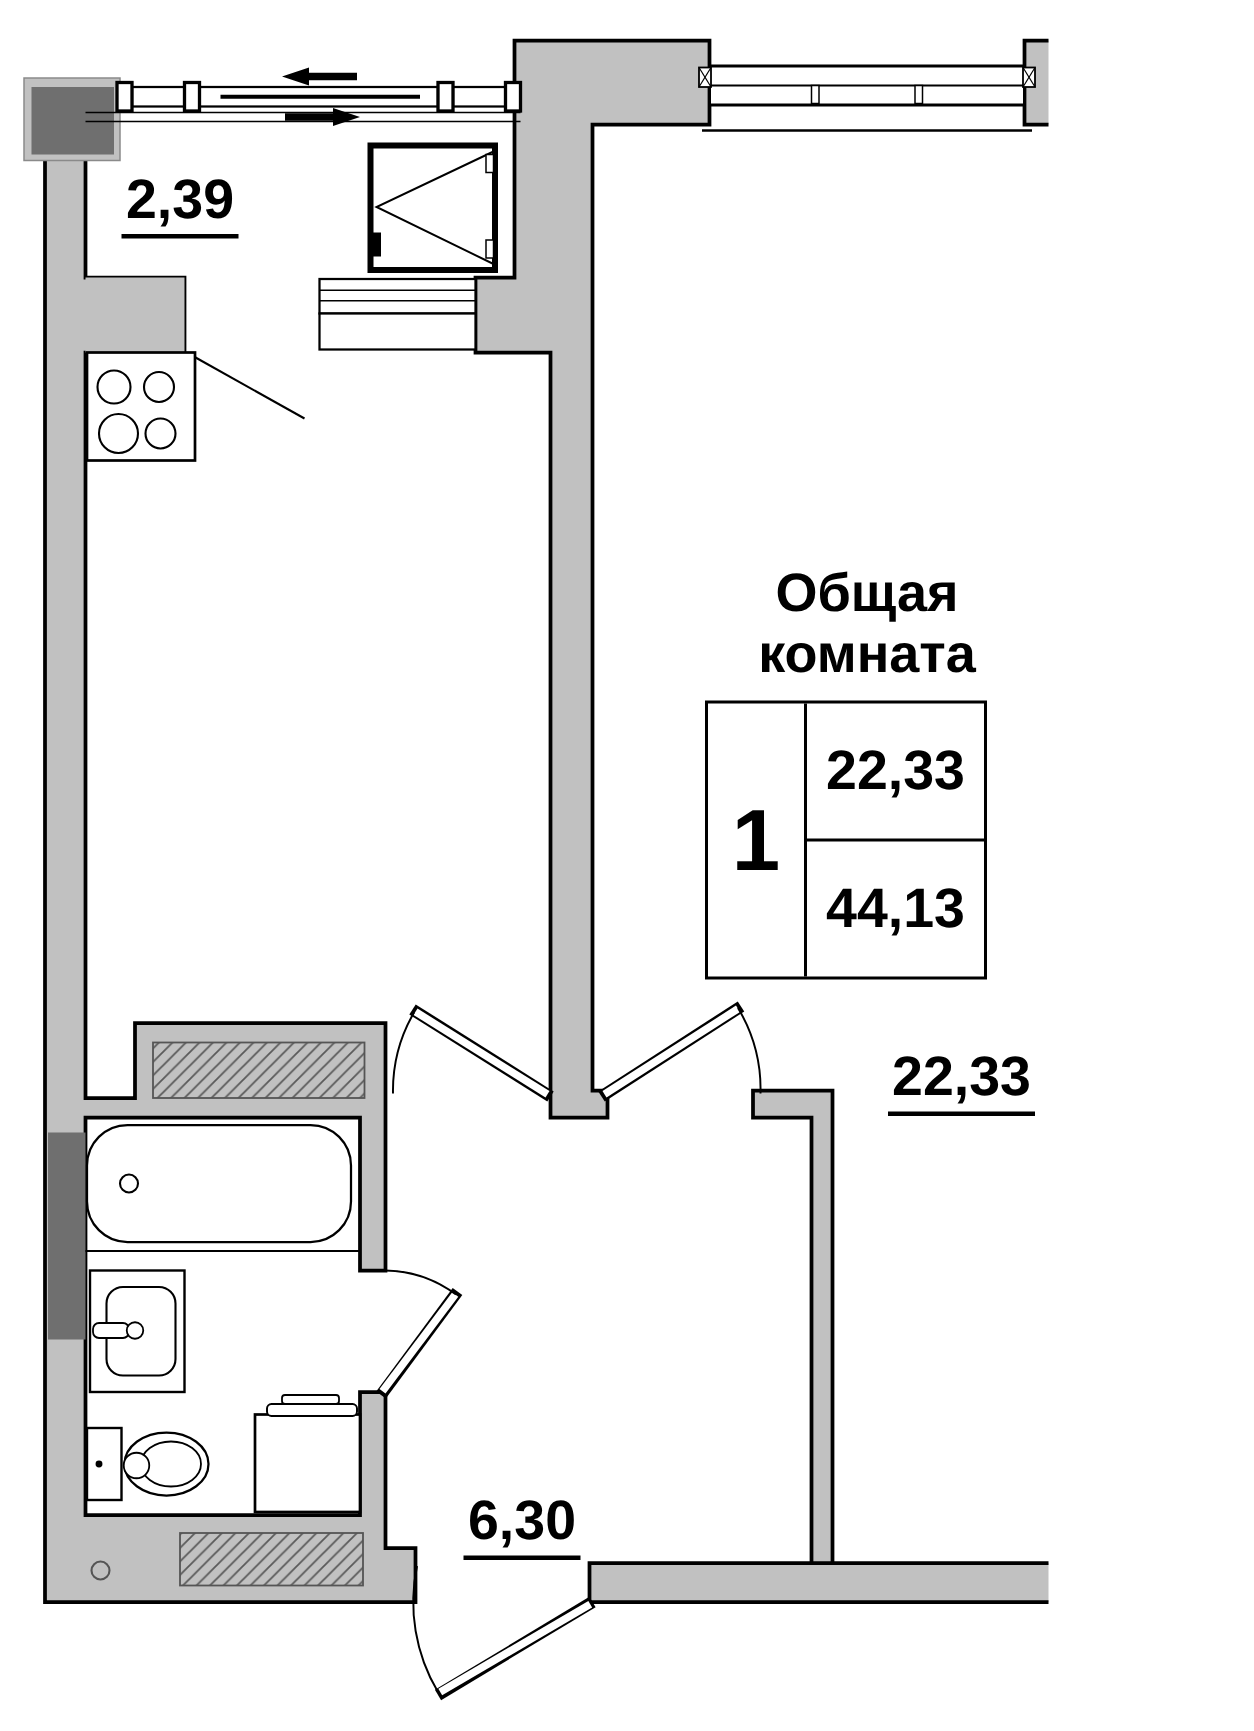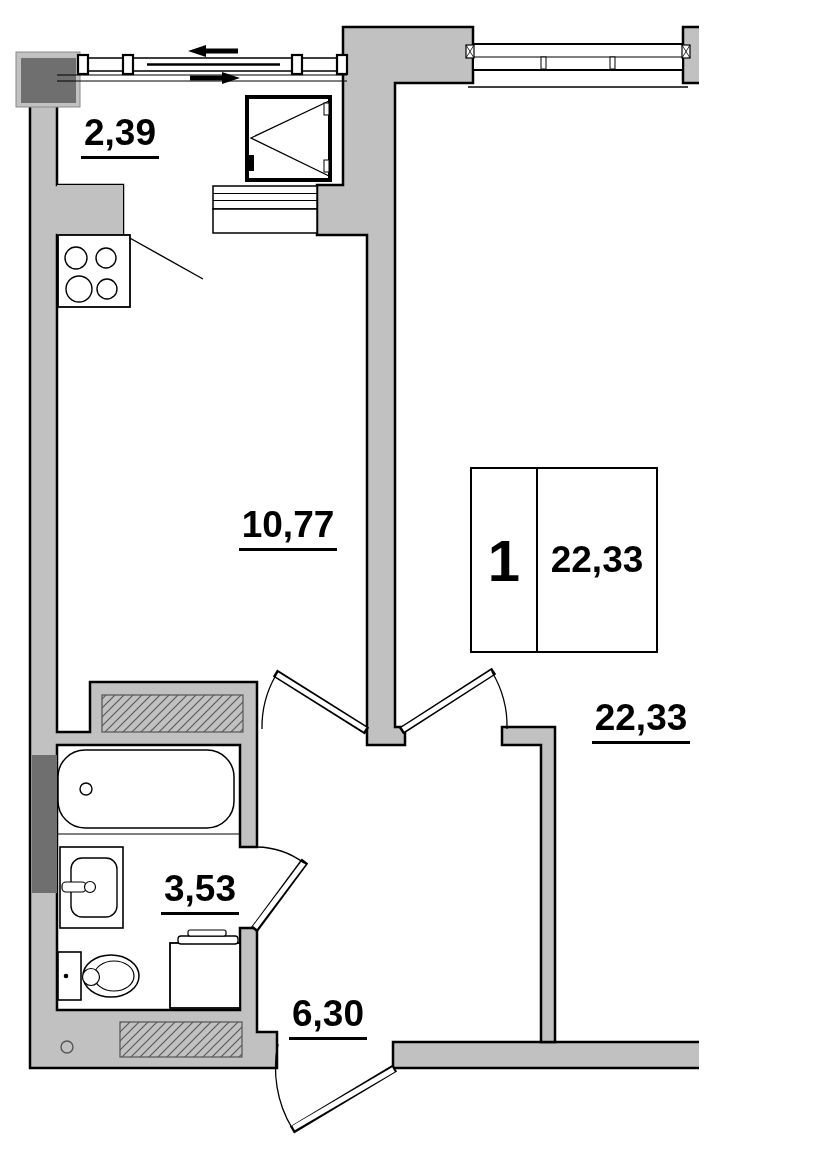--- a/index.html
+++ b/index.html
@@ -180,39 +180,36 @@
         <rect x="188" y="930" width="38" height="6" rx="2" stroke-width="1.2"></rect>
       </g>
     </g>
   </svg>
 
   <div class="lbl num" style="left:70px; top:112px; width:100px;">
     <span class="area-val">2,39</span>
   </div>
 
 
-  <div class="lbl num" style="left:233px; top:504px; width:110px;">
-    <span class="area-val">10,77</span>
-  </div>
 
   <div class="lbl room-name" style="left:462px; top:374px; width:232px;">
+    <div>Общая</div>
+    <div>комната</div>
   </div>
 
   <div id="stamp">
     <div class="col-left">1</div>
     <div class="col-right">
       <div class="cell">22,33</div>
+      <div class="cell">44,13</div>
     </div>
   </div>
 
   <div class="lbl num" style="left:585px; top:697px; width:112px;">
     <span class="area-val">22,33</span>
   </div>
 
-  <div class="lbl num" style="left:152px; top:868px; width:96px;">
-    <span class="area-val">3,53</span>
-  </div>
-
-  <div class="lbl num" style="left:280px; top:993px; width:96px;">
+
+  <div class="lbl num" style="left:300px; top:993px; width:96px;">
     <span class="area-val">6,30</span>
   </div>
 
 </div>
 
 </body></html>

